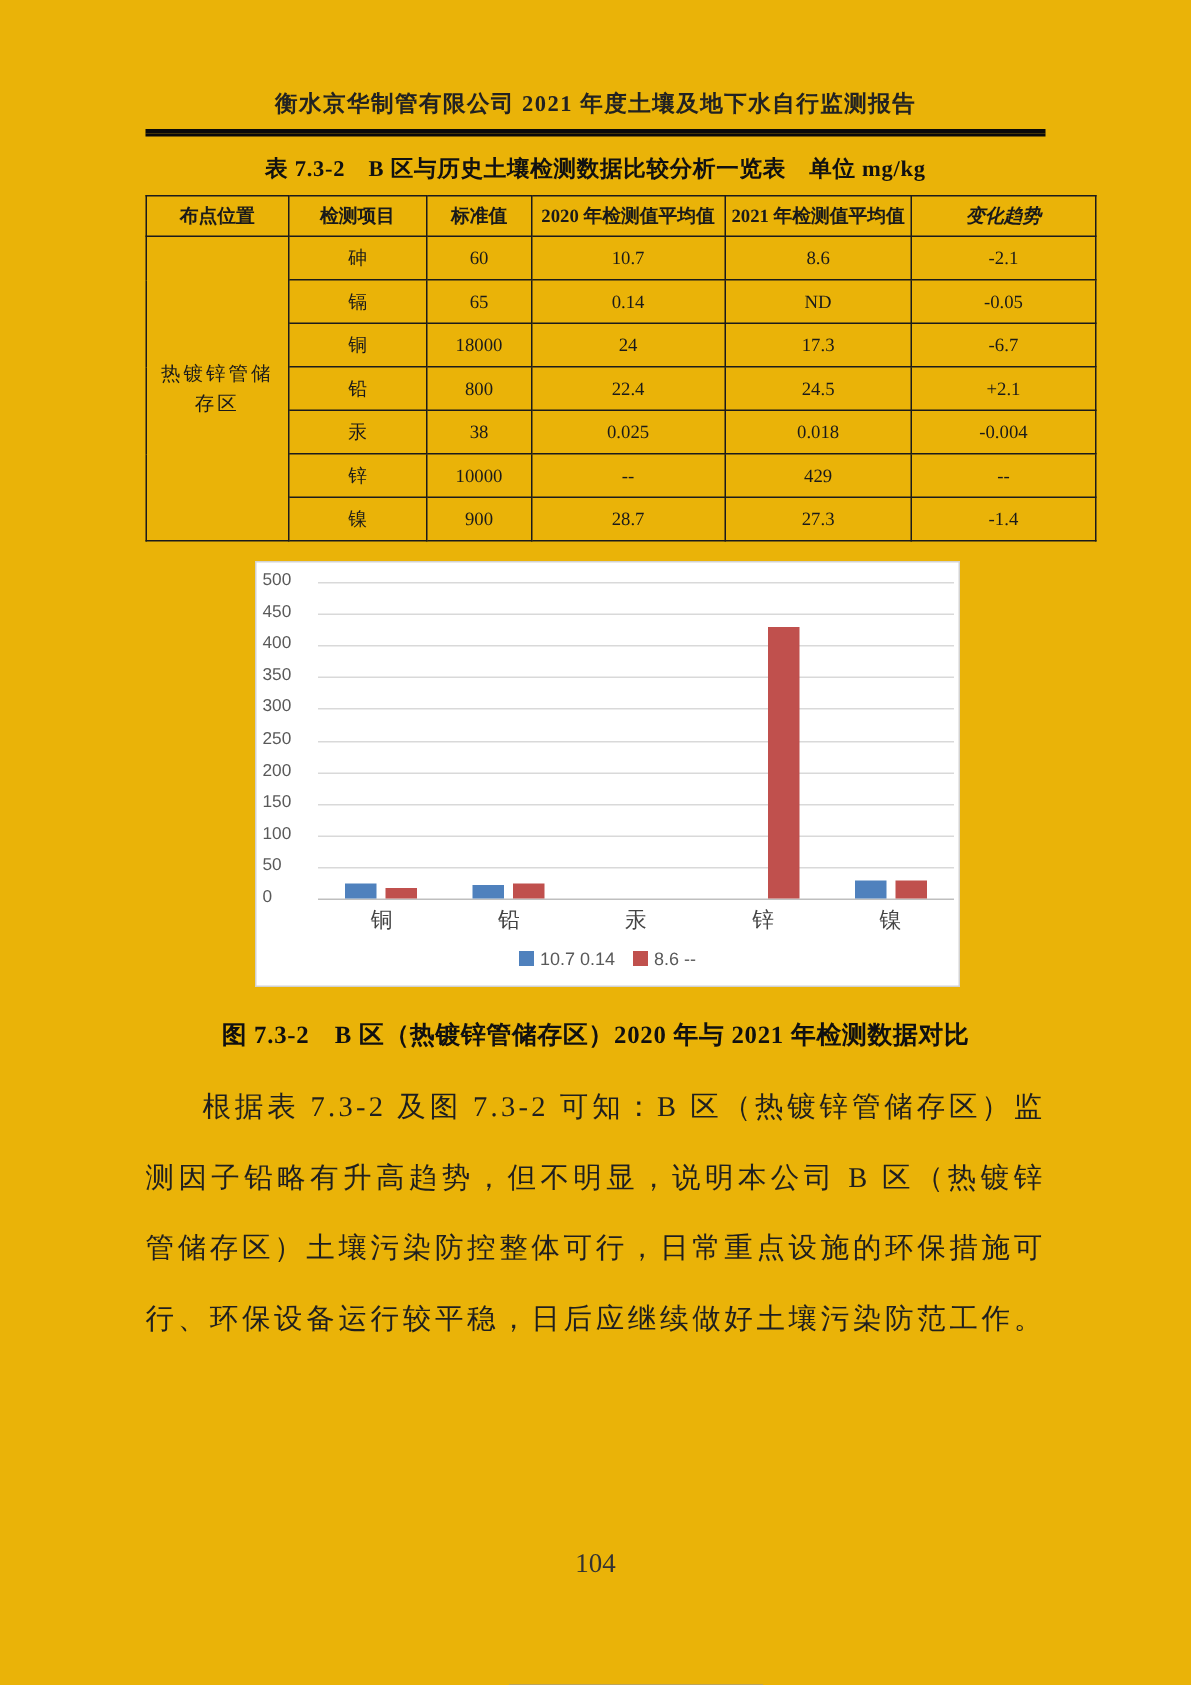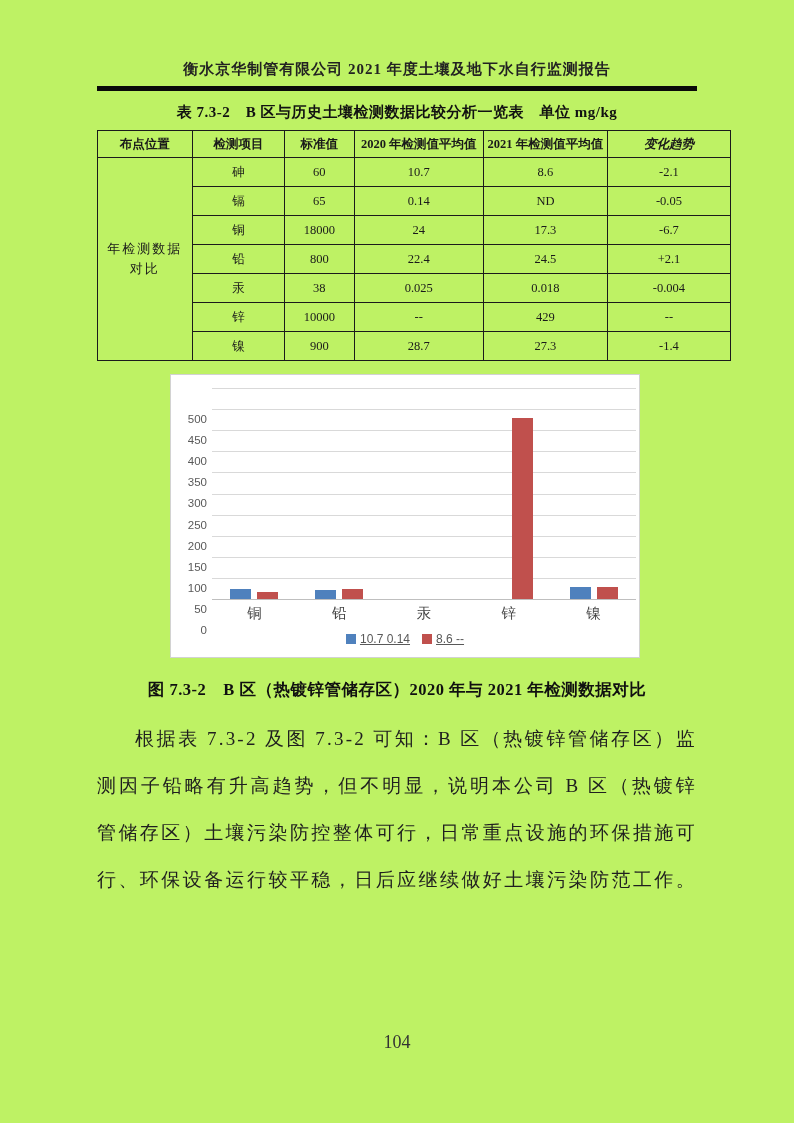--- a/index.html
+++ b/index.html
@@ -1,19 +1,19 @@
 <!DOCTYPE html>
 <html><head>
 <meta charset="utf-8">
 <style>
   * { margin:0; padding:0; box-sizing:border-box; }
   html,body { background:#9a9a9a; }
   .page {
     position:relative; width:794px; height:1123px; margin:0 auto;
-    background:#bef264; overflow:hidden; color:#1c1c1c;
+    background:#eab308; overflow:hidden; color:#1c1c1c;
     font-family:"Liberation Serif","DejaVu Serif",serif;
   }
   .content { width:600px; margin:0 auto; }
   .doc-header {
     padding-top:60px; text-align:center; font-weight:bold;
     font-size:15px; letter-spacing:1px; color:#222;
   }
   .header-rule {
     width:600px; margin:7px auto 0; height:3px;
     border-top:3px solid #0a0a0a; border-bottom:2px solid #0a0a0a;
@@ -43,22 +43,22 @@
   
   .chart-box {
     position:relative; width:470px; height:284px; margin:13px 0 0 73px;
     border:1px solid #d2d2d2; background:#fff;
     font-family:"Liberation Sans","DejaVu Sans",sans-serif;
   }
   .chart-plot { position:absolute; left:41px; top:13px; width:424px; height:211px; }
   .gridline { position:absolute; left:0; width:100%; height:1px; background:#d9d9d9; }
   .gridline.axis-line { background:#bfbfbf; }
   .ytick {
-    position:absolute; left:4px; width:32px; text-align:right;
-    font-size:11.5px; color:#595959;margin-top:32px;
+    position:absolute; left:4px; width:32px; 
+    font-size:11.5px; color:#595959;
   }
   .bars-row {
     position:absolute; left:0; bottom:0; width:100%; height:100%;
     display:flex; align-items:flex-end;
   }
   .bar-group {
     flex:1 1 0; display:flex; justify-content:center;
     align-items:flex-end; gap:6px; height:100%;
   }
   .bar { width:21px; }
@@ -68,21 +68,21 @@
   .xlabel {
     flex:1 1 0; text-align:center; font-size:14.5px; color:#444;
     font-family:"Liberation Sans","DejaVu Sans",sans-serif;
   }
   .legend {
     position:absolute; left:0; top:257px; width:100%;
     display:flex; justify-content:center; gap:12px;
   }
   .legend-item { display:flex; align-items:center; gap:4px; }
   .legend-swatch { width:10px; height:10px; display:inline-block; }
-  .legend-label { font-size:12px; color:#595959;text-decoration:underline; }
+  .legend-label { font-size:12px; color:#595959; }
   .fig-caption {
     margin-top:21px; text-align:center; font-weight:bold; font-size:16.5px;
     color:#101010; letter-spacing:0.5px;
   }
   .page-number {
     position:absolute; top:1032px; left:0; width:100%;
     text-align:center; font-size:18px; color:#333;
   }
 </style>
 </head>
@@ -103,21 +103,21 @@
           <th class="col-loc">布点位置</th>
           <th class="col-item">检测项目</th>
           <th class="col-std">标准值</th>
           <th class="col-2020">2020 年检测值平均值</th>
           <th class="col-2021">2021 年检测值平均值</th>
           <th class="col-trend">变化趋势</th>
         </tr>
       </thead>
       <tbody>
           <tr>
-            <td rowspan="7" class="loc-cell">年检测数据对比</td>
+            <td rowspan="7" class="loc-cell">热镀锌管储存区</td>
             <td>砷</td>
             <td>60</td>
             <td>10.7</td>
             <td>8.6</td>
             <td>-2.1</td>
           </tr>
           <tr>
             <td>镉</td>
             <td>65</td>
             <td>0.14</td>

